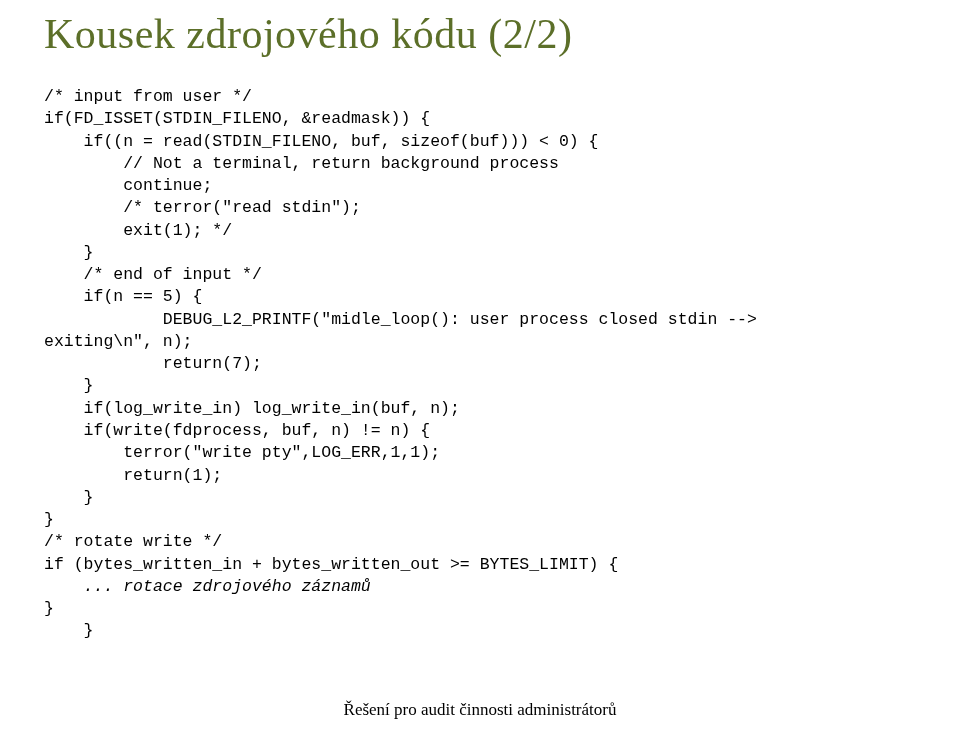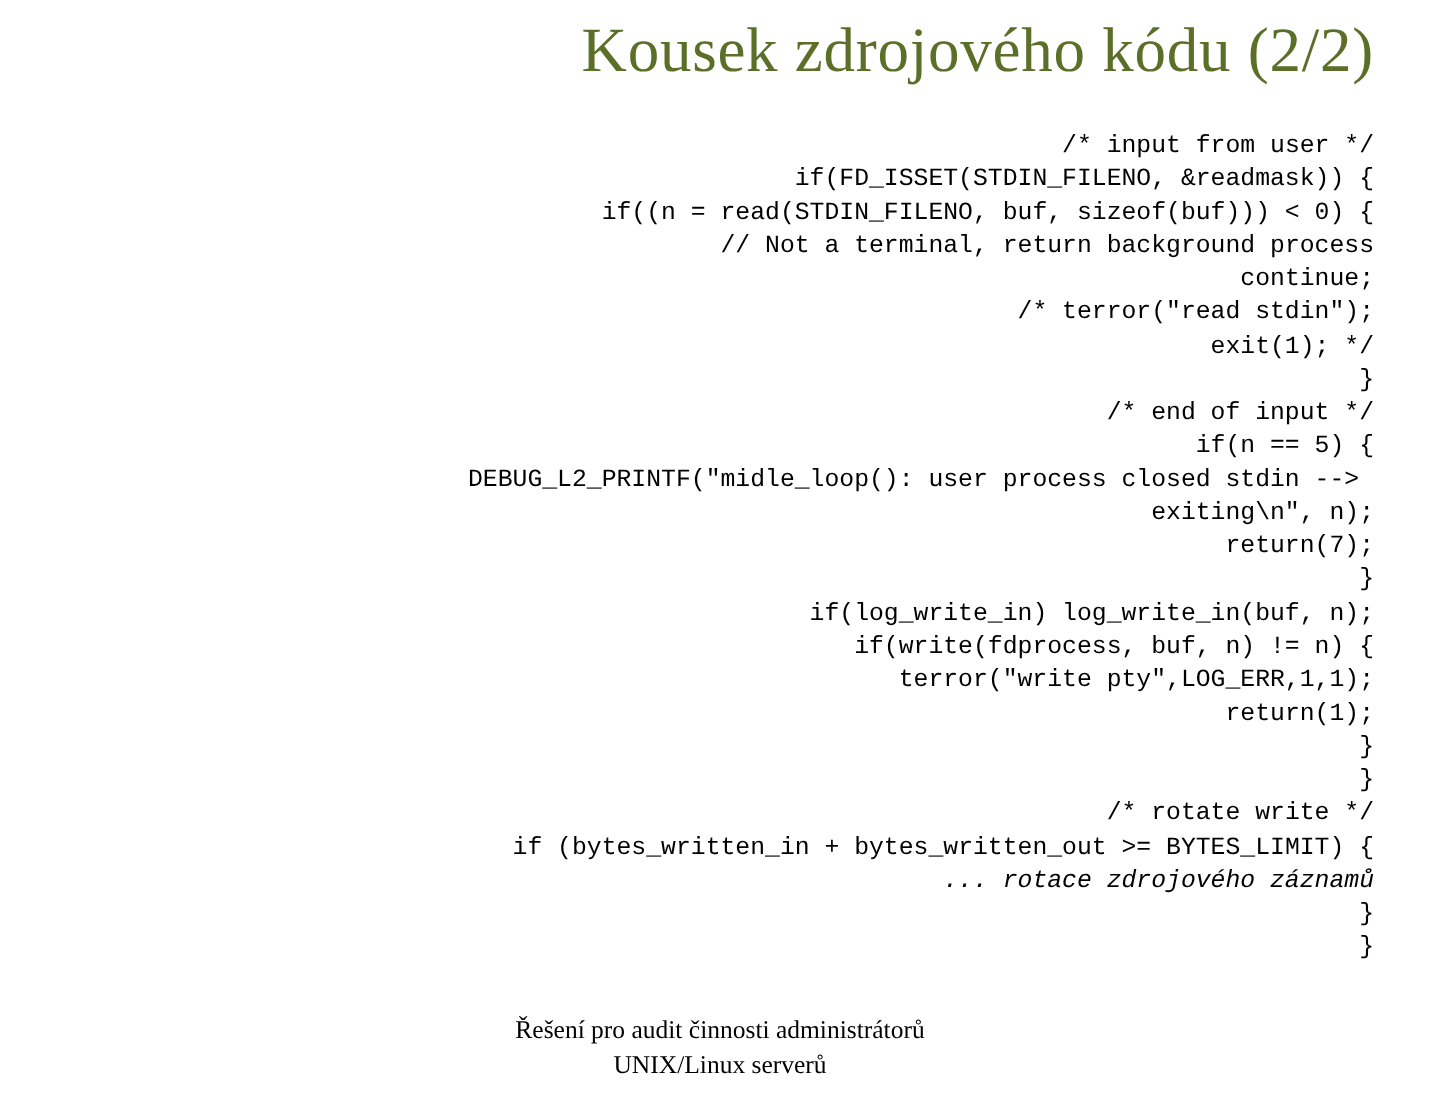--- a/index.html
+++ b/index.html
@@ -6,21 +6,20 @@
   body {
     width: 960px;
     height: 744px;
     background: #fff;
     font-family: Georgia, 'Times New Roman', serif;
     position: relative;
     overflow: hidden;
   }
   .slide {
     padding: 10px 44px 0 44px;
-    text-align: right;
   }
   .title {
     font-family: Georgia, 'Times New Roman', serif;
     font-size: 42px;
     color: #5c6f29;
     font-weight: normal;
     margin-bottom: 28px;
     letter-spacing: 0.5px;
   }
   .code-block {
@@ -73,14 +72,13 @@
 <span>}</span>
 <span>/* rotate write */</span>
 <span>if (bytes_written_in + bytes_written_out &gt;= BYTES_LIMIT) {</span>
 <span class="italic-note">    ... rotace zdrojového záznamů</span>
 <span>}</span>
 <span>    }</span></div>
 </div>
 
 <div class="footer">
   <div>Řešení pro audit činnosti administrátorů</div>
-  <div>UNIX/Linux serverů</div>
 </div>
 
 </body></html>

